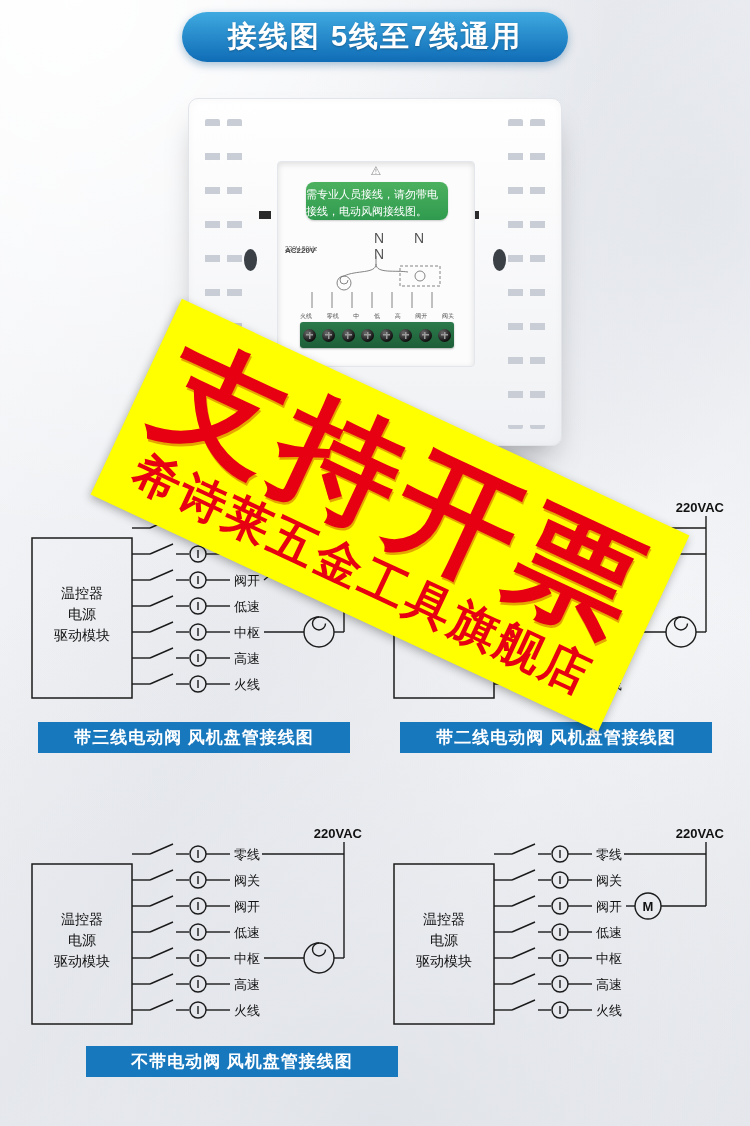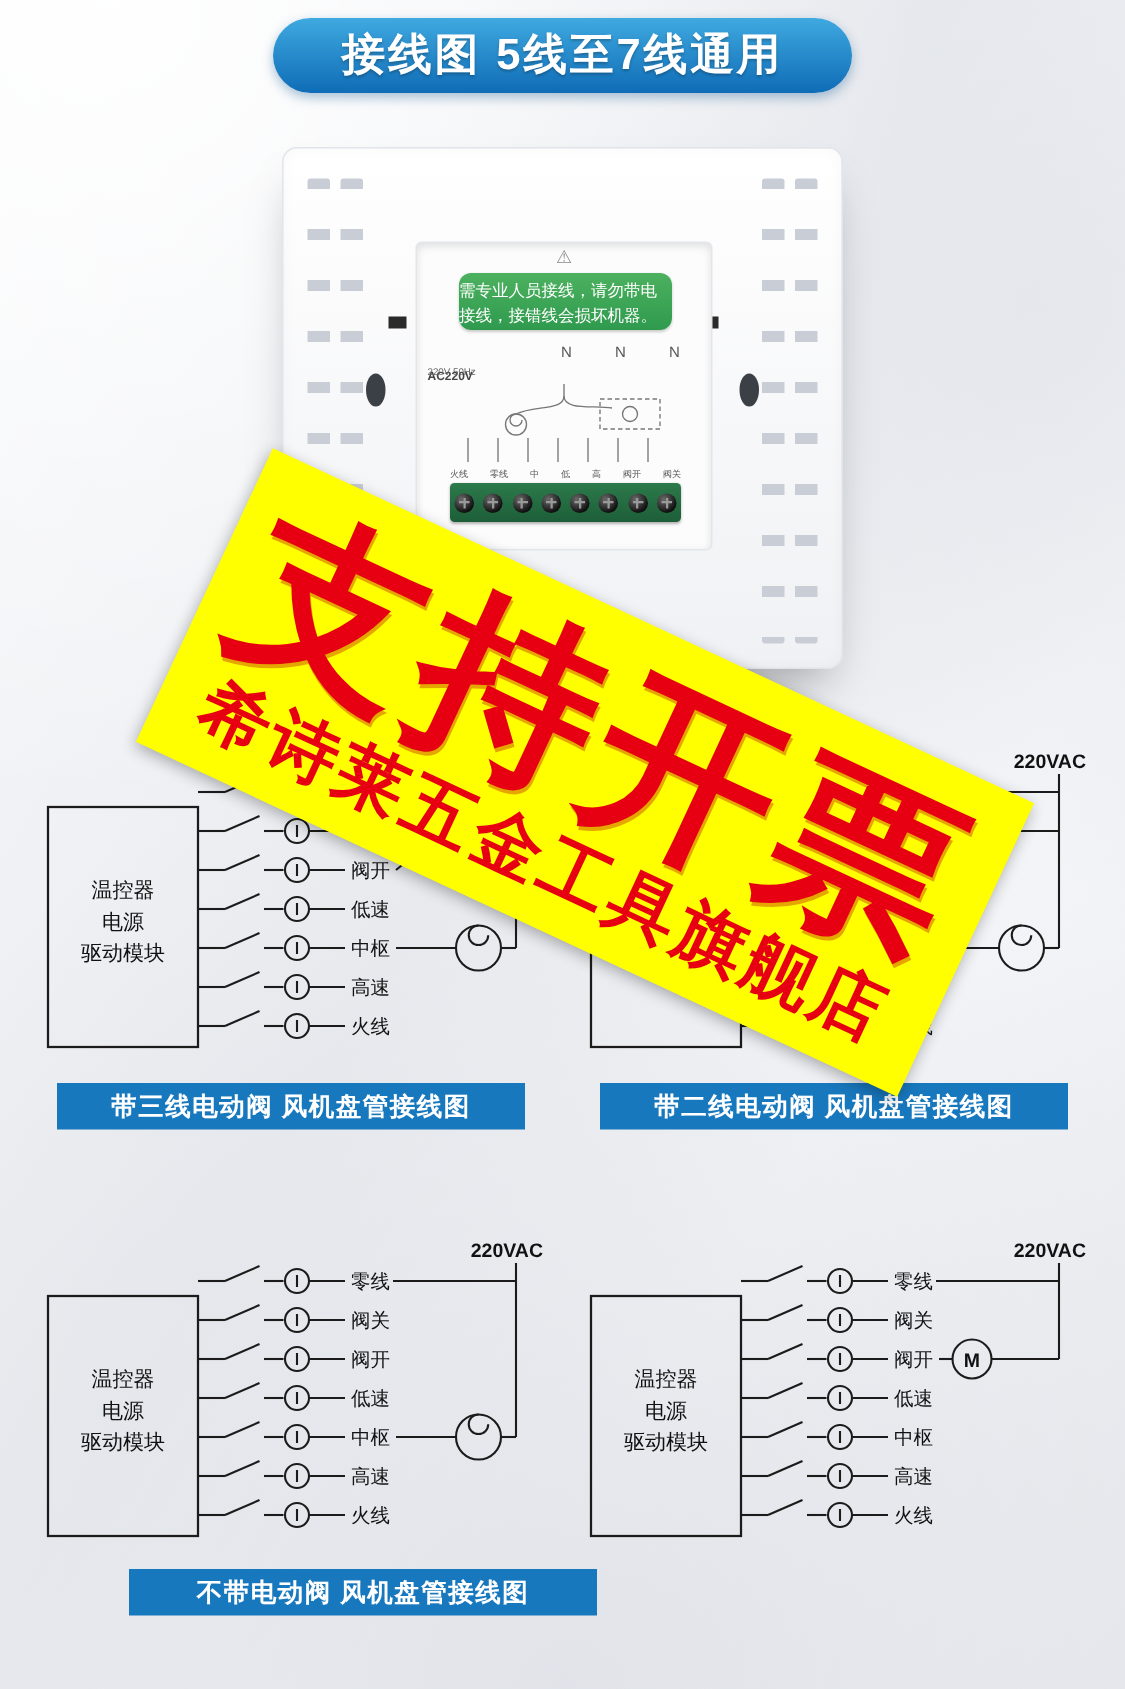--- a/index.html
+++ b/index.html
@@ -41,21 +41,21 @@
   }
   .warn-tri{ position:absolute; top:2px; left:0; right:0; text-align:center; font-size:12px; color:#8a8a8a;}
   .warn-box{
     position:absolute; left:28px; top:20px; width:142px; height:38px;
     background:linear-gradient(180deg,#4cb15f,#2f9a4e); border-radius:8px;
     color:#fff; font-size:11px; line-height:1.5; text-align:left; padding-top:4px;
     box-shadow:0 1px 2px rgba(0,0,0,.2);
   }
   .spec1{position:absolute; left:7px; top:84px; font-size:8px; font-weight:bold; color:#444;}
   .spec2{position:absolute; left:7px; top:83px; font-size:6.5px; color:#666;}
-  .phase{position:absolute; left:96px; top:68px; font-size:10px; color:#555; letter-spacing:13px;}
+  .phase{position:absolute; left:96px; top:68px; font-size:14px; color:#555; letter-spacing:13px;}
   .schem{position:absolute; left:18px; top:92px;}
   .tlabels{position:absolute; left:22px; top:150px; width:154px; display:flex; justify-content:space-between;
     font-size:6px; color:#555;}
   .tstrip{
     position:absolute; left:22px; top:160px; width:154px; height:26px; border-radius:3px;
     background:linear-gradient(180deg,#2c7a4b,#1d5e38);
     display:flex; align-items:center; justify-content:space-around;
     box-shadow:0 1px 2px rgba(0,0,0,.3);
   }
   .screw{ position:relative; width:13px; height:13px; border-radius:50%;
@@ -101,21 +101,21 @@
     <div class="vent vr1"></div>
     <div class="vent vr2"></div>
     <div class="tab tl"></div>
     <div class="tab tr"></div>
     <div class="oval ol"></div>
     <div class="oval or"></div>
     <div class="panel">
       <div class="warn-tri">⚠</div>
       <div class="warn-box">
         <div>需专业人员接线，请勿带电</div>
-        <div>接线，接错线会损坏机器。</div>
+        <div>接线，电动风阀接线图。</div>
       </div>
       <div class="spec1">AC220V</div>
       <div class="spec2">220V 50Hz</div>
       <div class="phase">N N N</div>
       <svg class="schem" width="160" height="56" viewBox="0 0 160 56">
         <g stroke="#777" stroke-width="0.9" fill="none">
           <path d="M80,2 V10 C80,20 60,16 48,22"></path>
           <path d="M80,10 C80,20 100,16 112,18"></path>
           <circle cx="48" cy="29" r="7"></circle>
           <path d="M48,22 a 4,4 0 1 0 4,4"></path>

